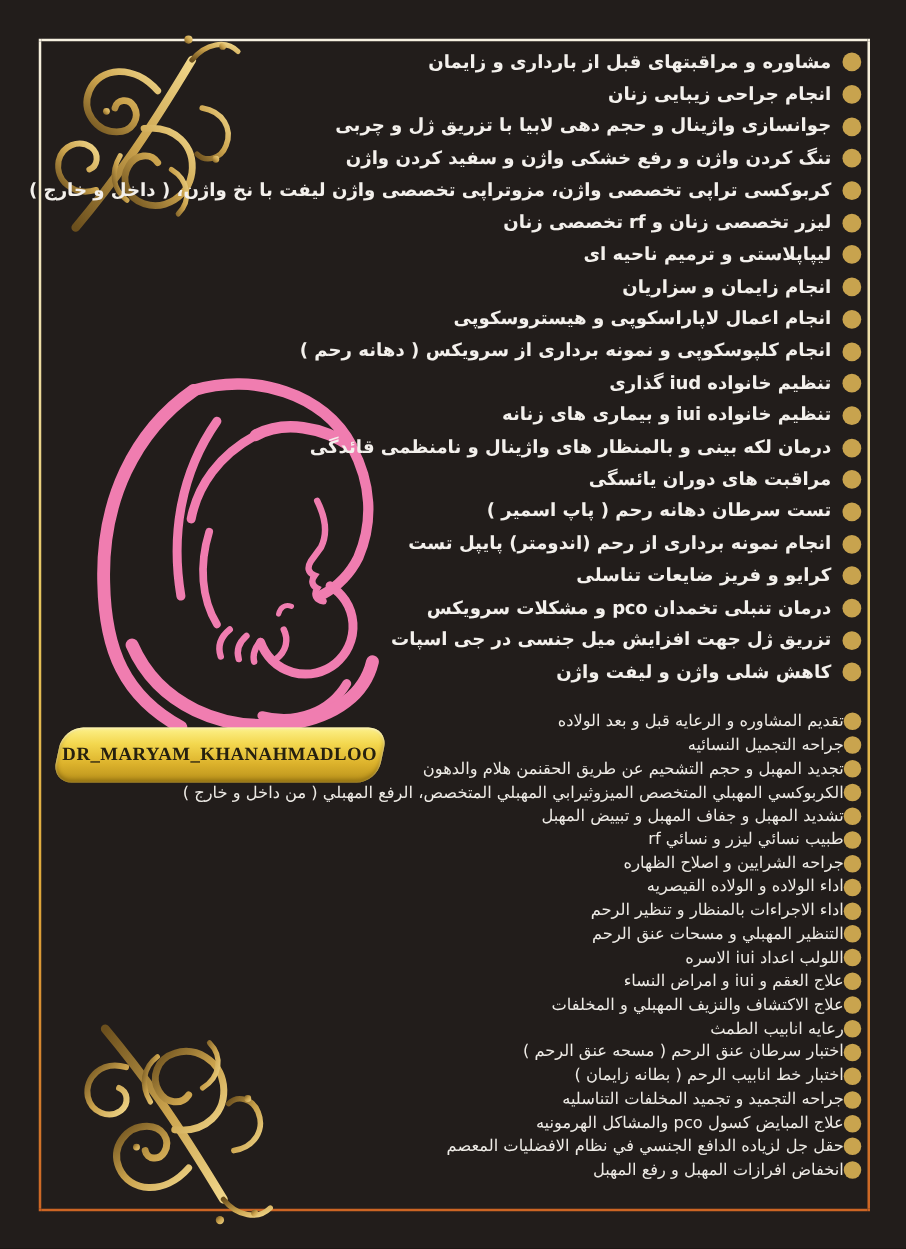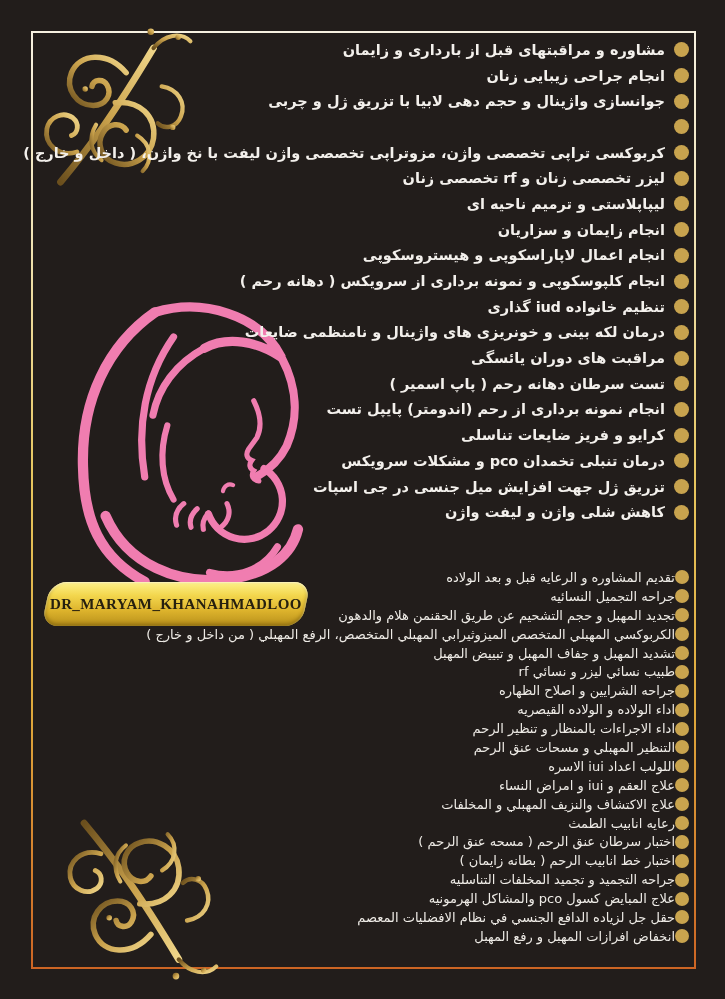--- a/index.html
+++ b/index.html
@@ -129,20 +129,21 @@
         <span class="svc-text">انجام جراحی زیبایی زنان</span>
       </div>
 
       <div class="row">
         <span class="bullet"></span>
         <span class="svc-text">جوانسازی واژینال و حجم دهی لابیا با تزریق ژل و چربی</span>
       </div>
 
       <div class="row">
         <span class="bullet"></span>
+        <span class="svc-text">تنگ کردن واژن و رفع خشکی واژن و سفید کردن واژن</span>
       </div>
 
       <div class="row">
         <span class="bullet"></span>
         <span class="svc-text">کربوکسی تراپی تخصصی واژن، مزوتراپی تخصصی واژن لیفت با نخ واژن، ( داخل و خارج )</span>
       </div>
 
       <div class="row">
         <span class="bullet"></span>
         <span class="svc-text">لیزر تخصصی زنان و rf تخصصی زنان</span>
@@ -166,24 +167,28 @@
       <div class="row">
         <span class="bullet"></span>
         <span class="svc-text">انجام کلپوسکوپی و نمونه برداری از سرویکس ( دهانه رحم )</span>
       </div>
 
       <div class="row">
         <span class="bullet"></span>
         <span class="svc-text">تنظیم خانواده iud گذاری</span>
       </div>
 
-
-      <div class="row">
-        <span class="bullet"></span>
-        <span class="svc-text">درمان لکه بینی و خونریزی های واژینال و نامنظمی ضایعات</span>
+      <div class="row">
+        <span class="bullet"></span>
+        <span class="svc-text">تنظیم خانواده iui و بیماری های زنانه</span>
+      </div>
+
+      <div class="row">
+        <span class="bullet"></span>
+        <span class="svc-text">درمان لکه بینی و بالمنظار های واژینال و نامنظمی قائدگی</span>
       </div>
 
       <div class="row">
         <span class="bullet"></span>
         <span class="svc-text">مراقبت های دوران یائسگی</span>
       </div>
 
       <div class="row">
         <span class="bullet"></span>
         <span class="svc-text">تست سرطان دهانه رحم ( پاپ اسمیر )</span>

